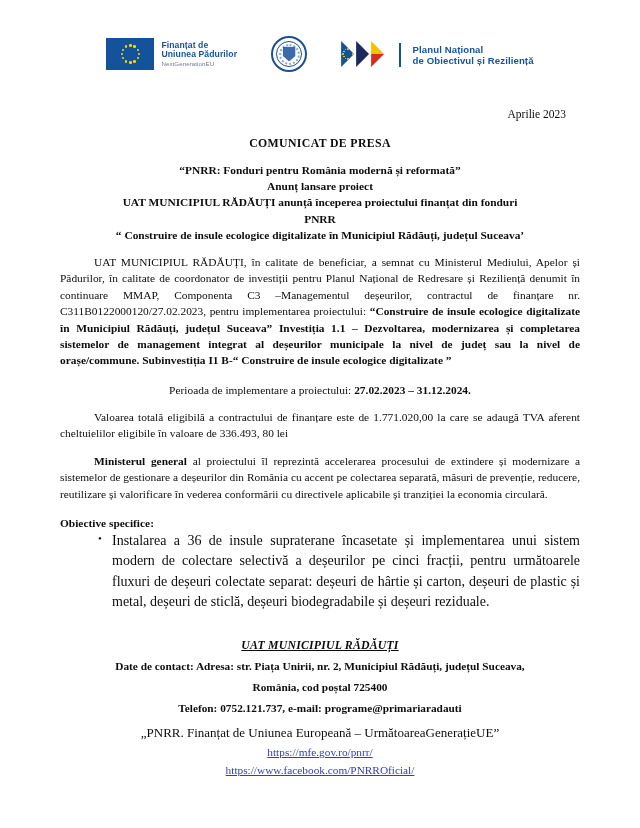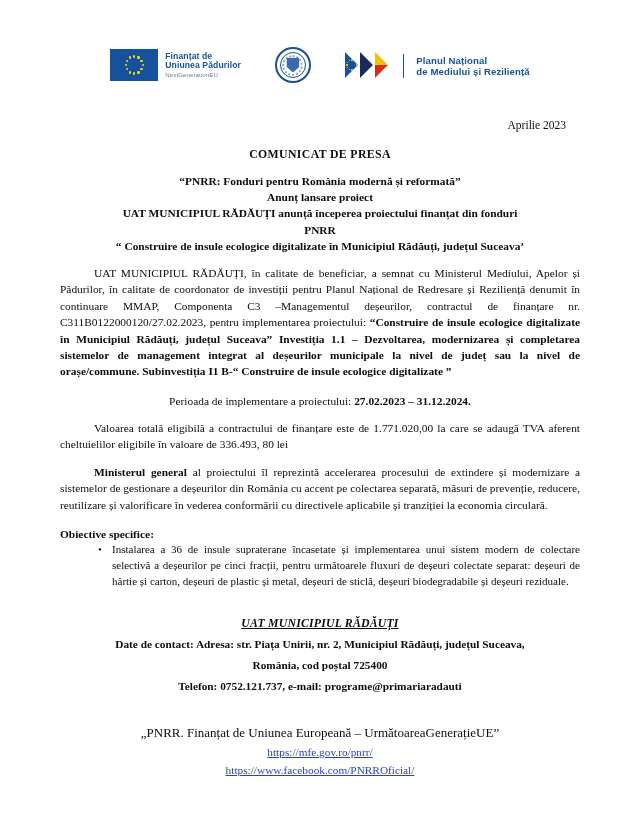--- a/index.html
+++ b/index.html
@@ -14,21 +14,21 @@
     overflow: hidden;
     font-family: "Liberation Serif", "DejaVu Serif", serif;
     color: #0d0d0d;
     -webkit-font-smoothing: antialiased;
   }
   .page {
     position: relative;
     width: 640px;
     height: 828px;
     box-sizing: border-box;
-    padding: 11px 60px;
+    padding: 0 60px;
     background: #ffffff;
   }
 
   
   .logo-strip {
     display: flex;
     align-items: center;
     justify-content: center;
     gap: 34px;
     padding-top: 26px;
@@ -210,21 +210,21 @@
     font-weight: bold;
     font-size: 11.4px;
     margin-top: 15px;
   }
   ul.bullets {
     margin: 2px 0 0 0;
     padding-left: 38px;
     list-style: none;
   }
   ul.bullets li {
-    font-size: 11px;
+    font-size: 14px;
     line-height: 1.44;
     text-align: justify;
     position: relative;
     padding-left: 14px;
   }
   ul.bullets li::before {
     content: "\2022";
     position: absolute;
     left: 0;
     top: -0.5px;
@@ -319,21 +319,21 @@
             <span class="star" style="width: 1.6px; height: 1.6px; left: 1.2px; top: 12.2px;"></span>
             <span class="star" style="width: 1.6px; height: 1.6px; left: 1.86987px; top: 9.7px;"></span>
             <span class="star" style="width: 1.6px; height: 1.6px; left: 3.7px; top: 7.86987px;"></span>
           </div>
         <div class="arrow a2"></div>
         <div class="arrow a3"></div>
       </div>
       <div class="pnrr-divider"></div>
       <div class="logo-pnrr-text">
         <div class="p1">Planul Național</div>
-        <div class="p2">de Mediului și Reziliență</div>
+        <div class="p2">de Obiectivul și Reziliență</div>
       </div>
     </div>
 
   </div>
 
   <div class="date-line">Aprilie 2023</div>
 
   <div class="doc-title">COMUNICAT DE PRESA</div>
 
   <div class="head-block">

